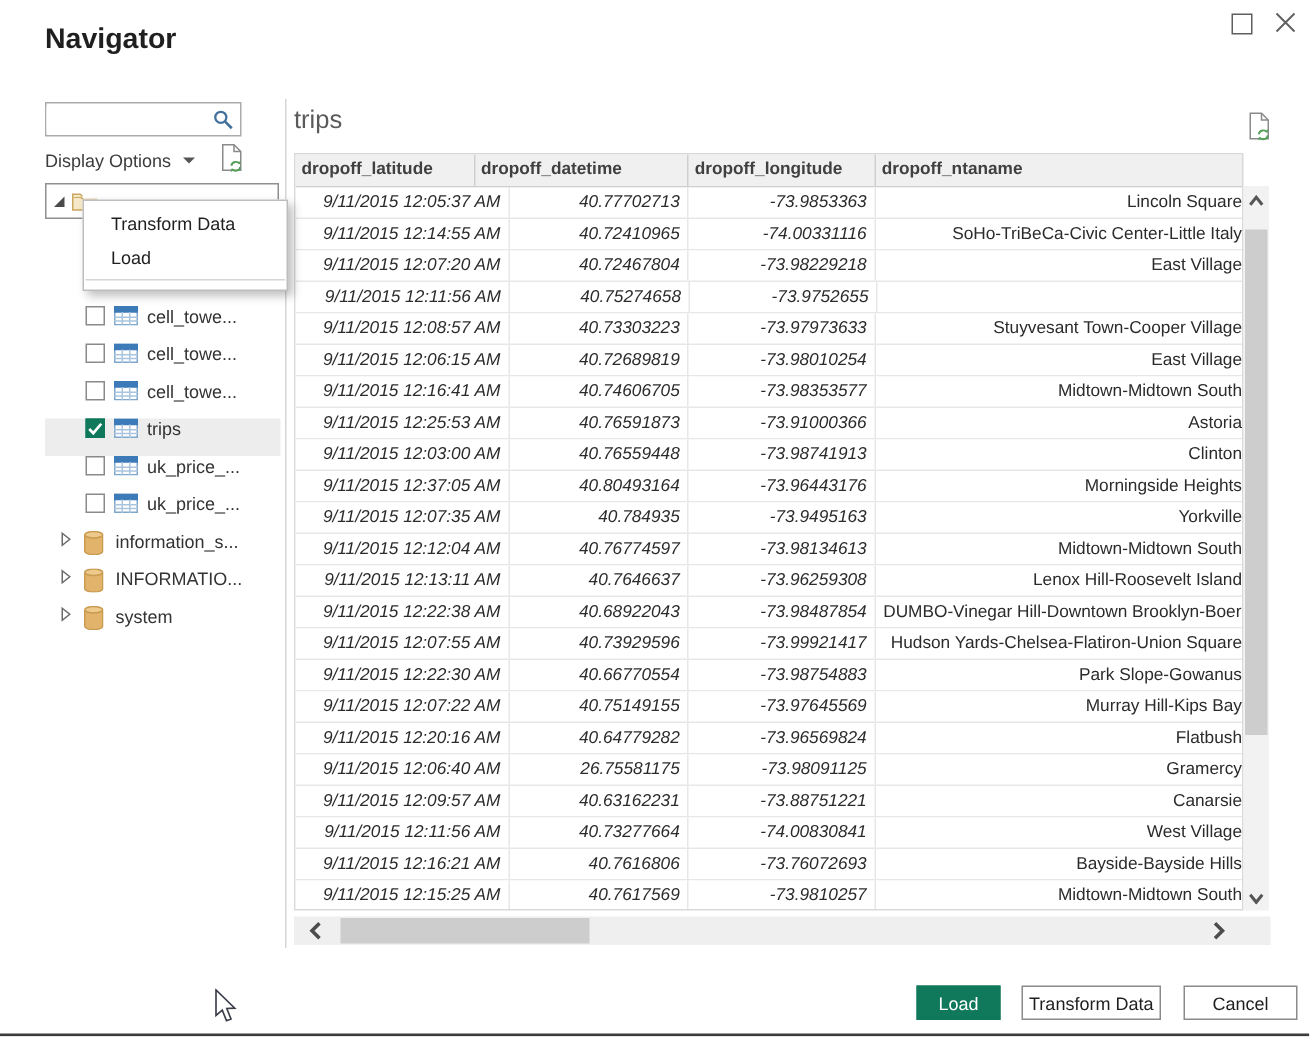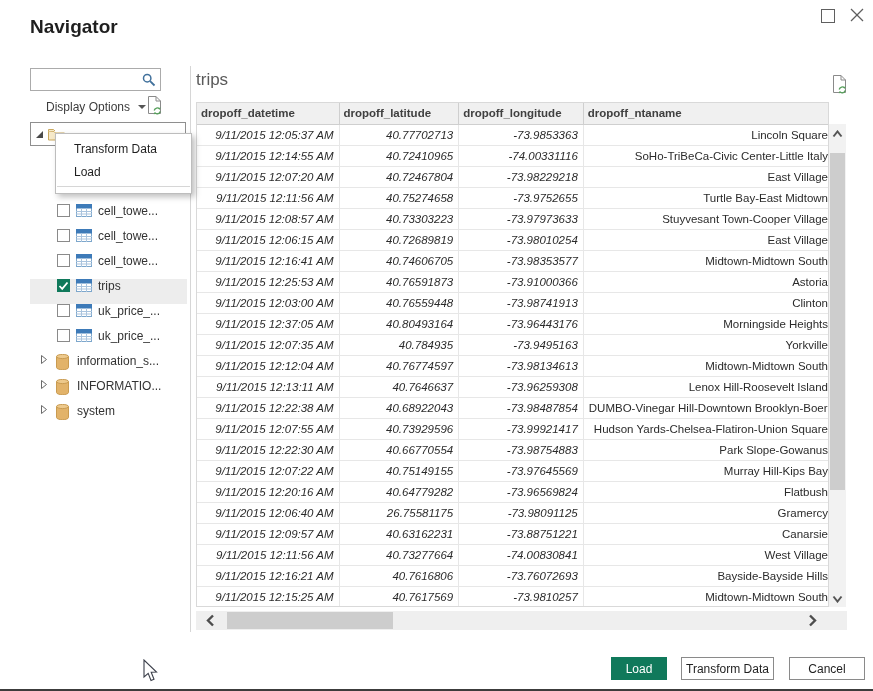--- a/index.html
+++ b/index.html
@@ -7,21 +7,21 @@
          font-family:"Liberation Sans",sans-serif;color:#333;}
   
   .dlg-title{position:absolute;left:30px;top:16px;font-size:19px;font-weight:700;color:#1f1f1f;}
   .win-max{position:absolute;left:821px;top:9px;width:12px;height:12px;border:1px solid #5f5f5f;background:#fff;}
   .win-close{position:absolute;left:848px;top:6px;width:18px;height:18px;}
   
   .search{position:absolute;left:30px;top:68px;width:131px;height:23px;border:1px solid #ababab;
           display:flex;align-items:center;box-sizing:border-box;background:#fff;}
   .search input{flex:1;border:0;outline:none;height:18px;width:100px;font:12px "Liberation Sans",sans-serif;padding:0 2px;}
   .search .mag{flex:0 0 auto;margin-right:4px;display:flex;}
-  .disp-row{position:absolute;left:46px;top:98px;width:134px;height:18px;font-size:12px;color:#3c3c3c;
+  .disp-row{position:absolute;left:30px;top:98px;width:134px;height:18px;font-size:12px;color:#3c3c3c;
             display:flex;align-items:center;}
   .disp-caret{width:0;height:0;border-left:4px solid transparent;border-right:4px solid transparent;
               border-top:4px solid #555;margin-left:8px;}
   .icon-docref{position:absolute;left:146px;top:95px;}
   .root-box{position:absolute;left:30px;top:122px;width:156px;height:24px;border:1px solid #8f8f8f;
             box-sizing:border-box;display:flex;align-items:center;background:#fff;}
   .exp-caret{width:0;height:0;border-bottom:7px solid #4a4a4a;border-left:7px solid transparent;margin-left:5px;}
   .root-box .folder{margin-left:5px;display:flex;}
   .tree{position:absolute;left:30px;top:204px;width:157px;}
   .tree-row{height:25px;display:flex;font-size:12px;color:#333;}
@@ -279,22 +279,22 @@
       <path d="M8.2 15.5 a3.2 3.2 0 0 1 5.6-1.4" fill="none" stroke="#57A05C" stroke-width="1.3"></path>
       <path d="M14.6 12.2 l-0.6 2.2 -2.1-0.7 z" fill="#57A05C"></path>
       <path d="M14.2 16.3 a3.2 3.2 0 0 1 -5.6 1.4" fill="none" stroke="#57A05C" stroke-width="1.3"></path>
       <path d="M7.8 19.6 l0.6-2.2 2.1 0.7 z" fill="#57A05C"></path>
     </svg>
   </span>
 
   <div class="grid">
     <div class="grid-cols">
       <div class="grid-header">
+        <div class="hcell c1">dropoff_latitude</div>
         <div class="hcell c0">dropoff_datetime</div>
-        <div class="hcell c1">dropoff_latitude</div>
         <div class="hcell c2">dropoff_longitude</div>
         <div class="hcell c3">dropoff_ntaname</div>
       </div>
       <div>
           <div class="grid-row">
             <div class="cell c0 num">9/11/2015 12:05:37 AM</div>
             <div class="cell c1 num">40.77702713</div>
             <div class="cell c2 num">-73.9853363</div>
             <div class="cell c3 txt">Lincoln Square</div>
           </div>
@@ -307,21 +307,20 @@
           <div class="grid-row">
             <div class="cell c0 num">9/11/2015 12:07:20 AM</div>
             <div class="cell c1 num">40.72467804</div>
             <div class="cell c2 num">-73.98229218</div>
             <div class="cell c3 txt">East Village</div>
           </div>
           <div class="grid-row">
             <div class="cell c0 num">9/11/2015 12:11:56 AM</div>
             <div class="cell c1 num">40.75274658</div>
             <div class="cell c2 num">-73.9752655</div>
-            <div class="cell c3 txt">Turtle Bay-East Midtown</div>
           </div>
           <div class="grid-row">
             <div class="cell c0 num">9/11/2015 12:08:57 AM</div>
             <div class="cell c1 num">40.73303223</div>
             <div class="cell c2 num">-73.97973633</div>
             <div class="cell c3 txt">Stuyvesant Town-Cooper Village</div>
           </div>
           <div class="grid-row">
             <div class="cell c0 num">9/11/2015 12:06:15 AM</div>
             <div class="cell c1 num">40.72689819</div>

